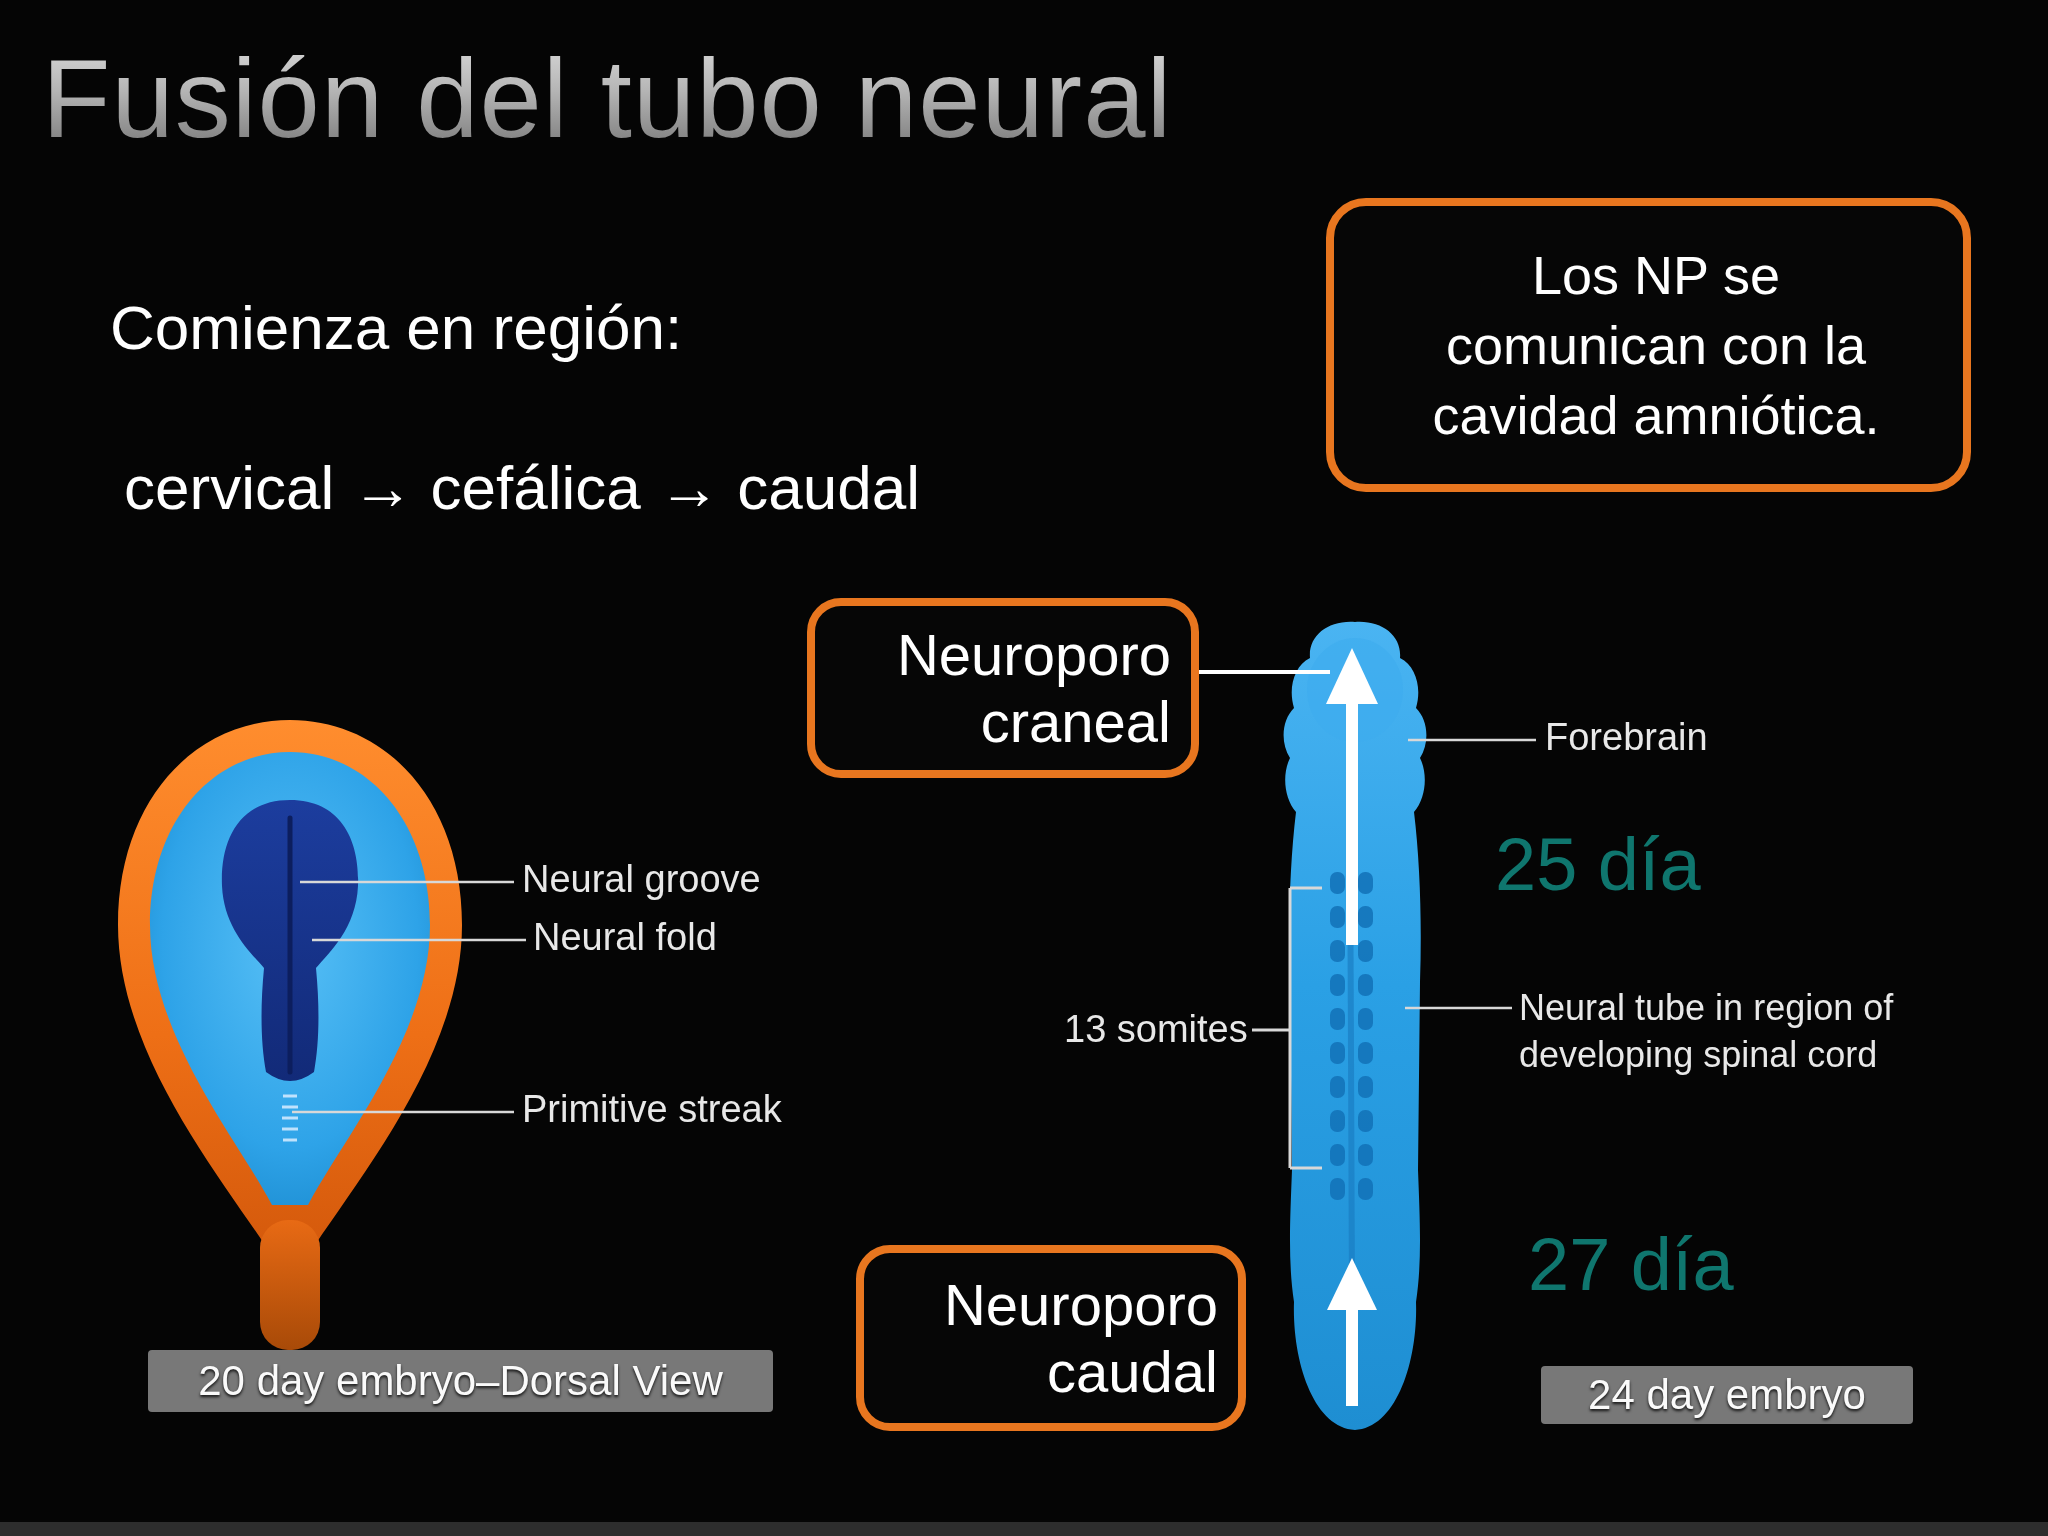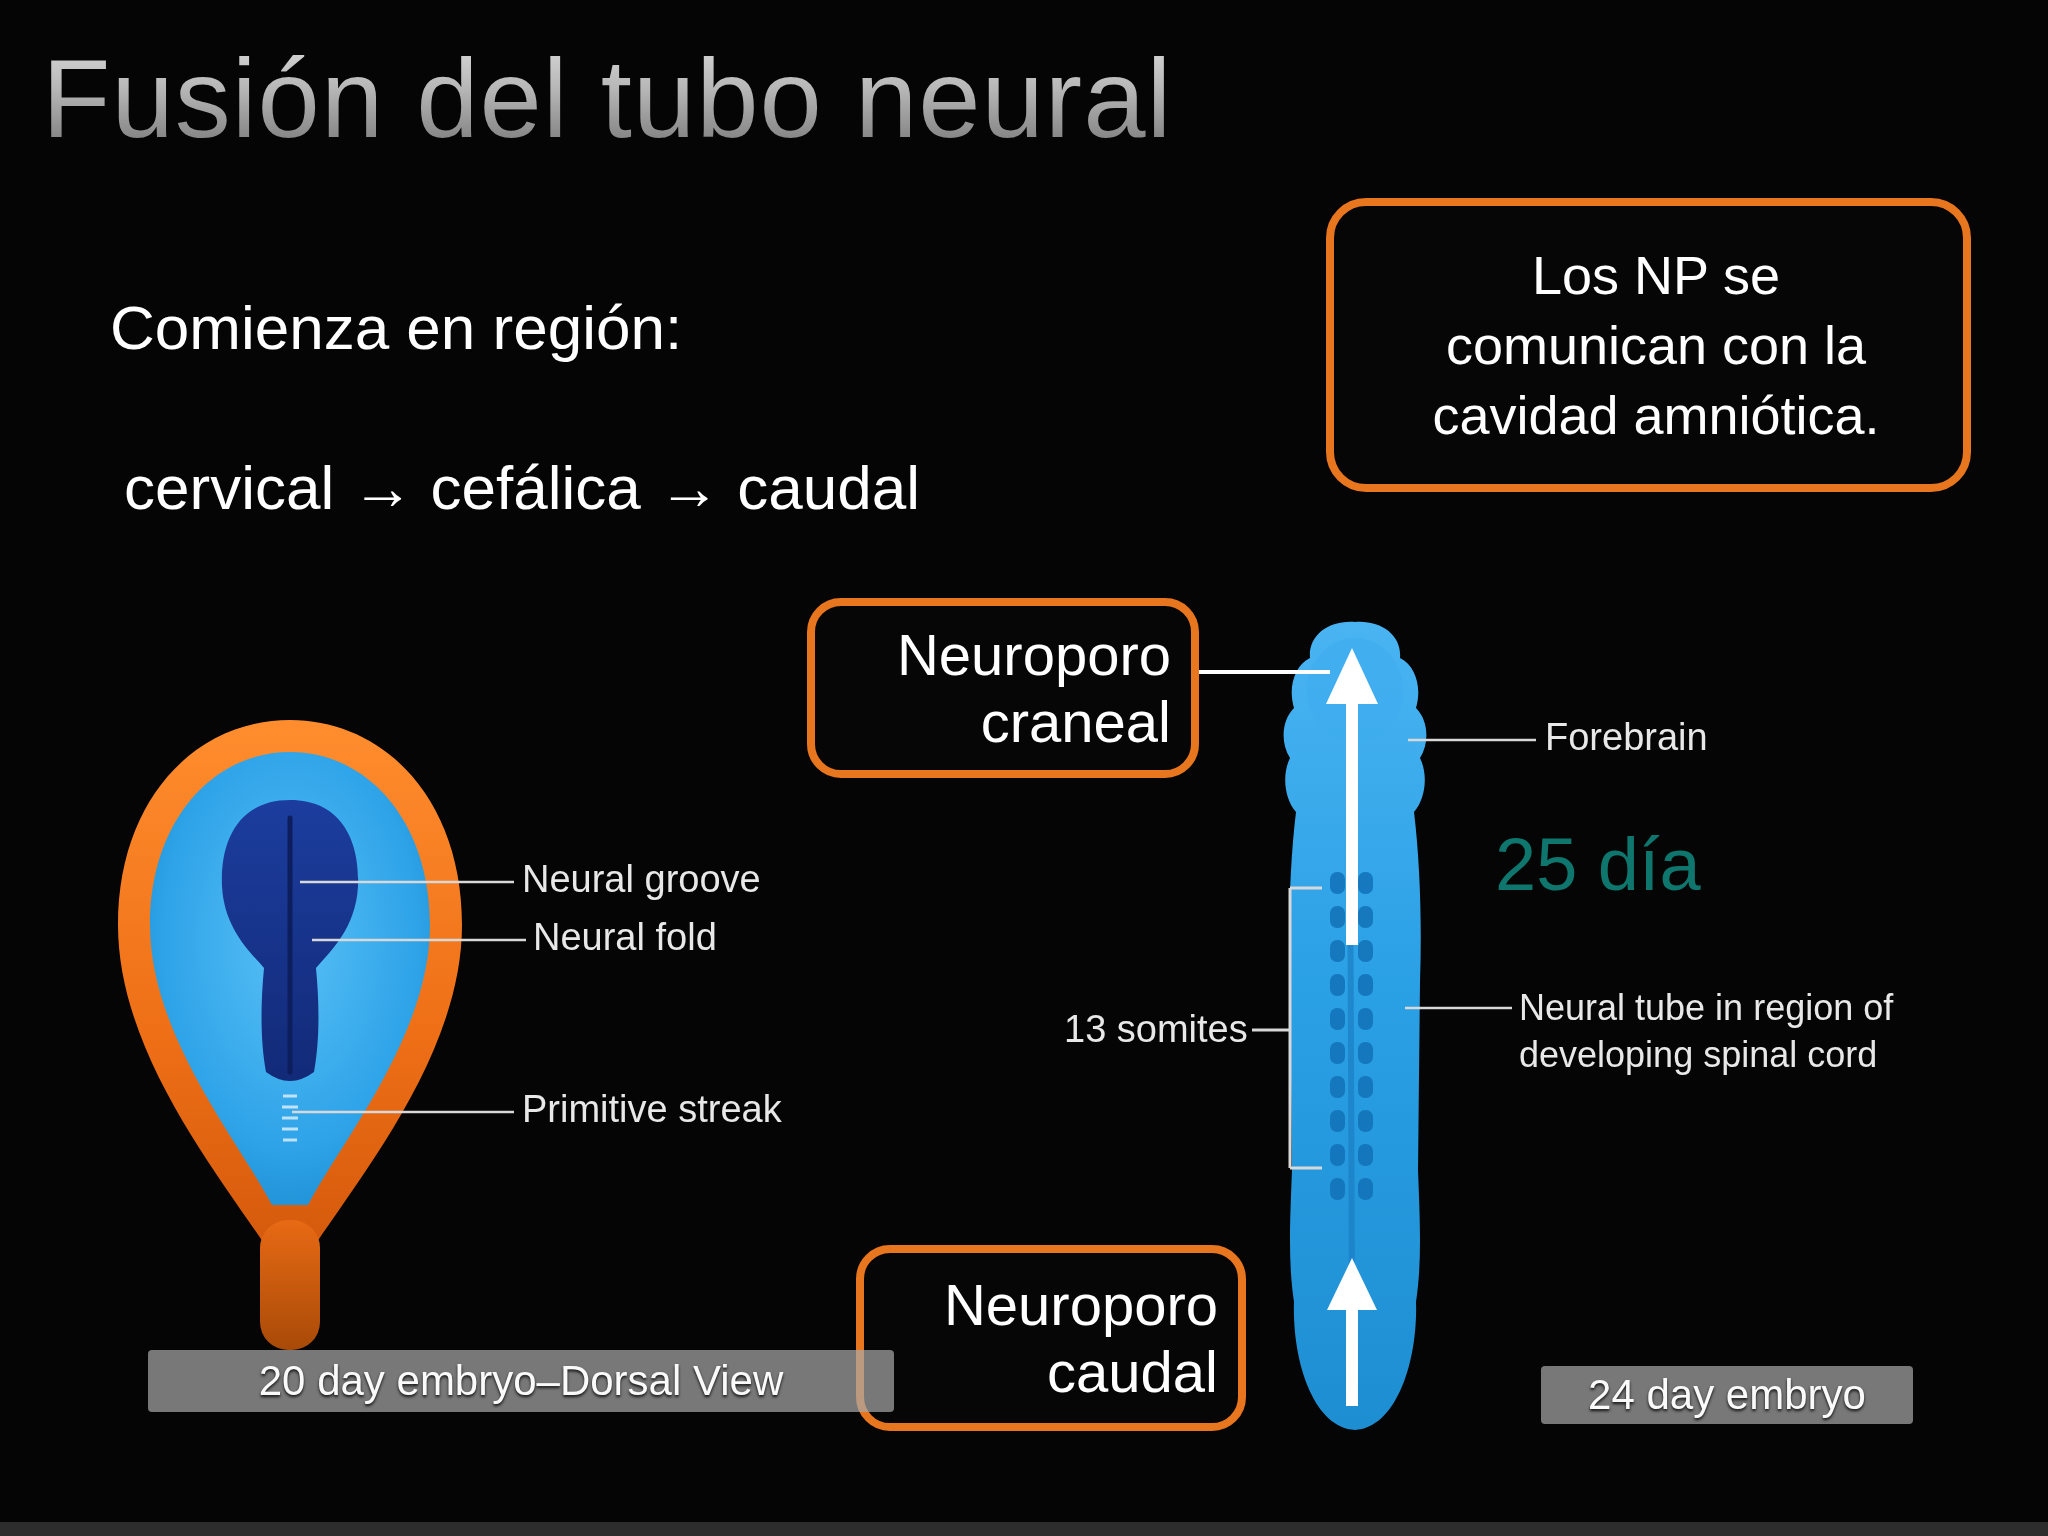--- a/index.html
+++ b/index.html
@@ -30,21 +30,21 @@
   .np-craneal{left:807px;top:598px;width:392px;height:180px;}
   .np-caudal{left:856px;top:1245px;width:390px;height:186px;}
   .figlabel{position:absolute;color:#e8e8e8;font-size:38px;white-space:nowrap;}
   .figlabel.small{font-size:36px;line-height:1.26;}
   .biglabel{position:absolute;color:#0f766e;font-size:74px;white-space:nowrap;}
   .caption{
     position:absolute;background:rgba(170,170,170,.7);color:#fafafa;
     text-shadow:0 2px 3px rgba(0,0,0,.85);font-size:42px;border-radius:4px;
     display:flex;align-items:center;justify-content:center;white-space:nowrap;
   }
-  .caption-left{left:148px;top:1350px;width:746px;height:62px;}
+  .caption-left{left:148px;top:1350px;width:625px;height:62px;}
   .caption-right{left:1541px;top:1366px;width:372px;height:58px;}
   .overlay{position:absolute;left:0;top:0;pointer-events:none;}
   svg{display:block;}
   .bottom-strip{position:absolute;left:0;bottom:0;width:2048px;height:14px;background:#2d2d2d;}
 </style>
 </head>
 <body>
 
 <div class="stage">
 
@@ -178,18 +178,19 @@
 
   <div class="figlabel" style="left:522px;top:858px;">Neural groove</div>
   <div class="figlabel" style="left:533px;top:916px;">Neural fold</div>
   <div class="figlabel" style="left:522px;top:1088px;">Primitive streak</div>
 
   <div class="figlabel" style="left:1545px;top:716px;">Forebrain</div>
   <div class="figlabel" style="left:1064px;top:1008px;">13 somites</div>
   <div class="figlabel small" style="left:1519px;top:985px;">Neural tube in region of</div>
   <div class="figlabel small" style="left:1519px;top:1032px;">developing spinal cord</div>
   <div class="biglabel" style="left:1495px;top:822px;">25 día</div>
+  <div class="biglabel" style="left:1528px;top:1222px;">27 día</div>
 
   <div class="caption caption-left">20 day embryo–Dorsal View</div>
   <div class="caption caption-right">24 day embryo</div>
 
   <div class="bottom-strip"></div>
 </div>
 
 </body></html>

